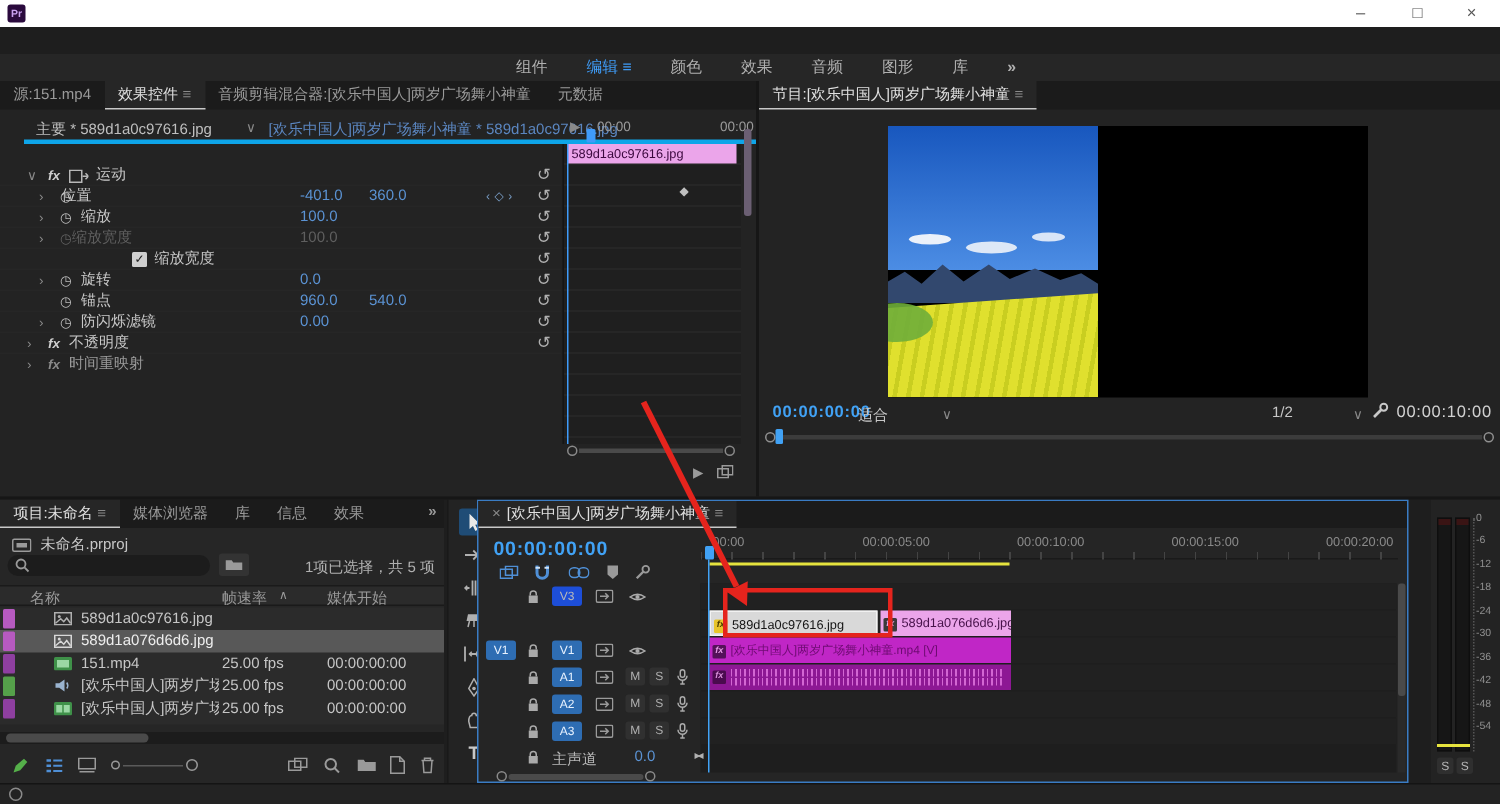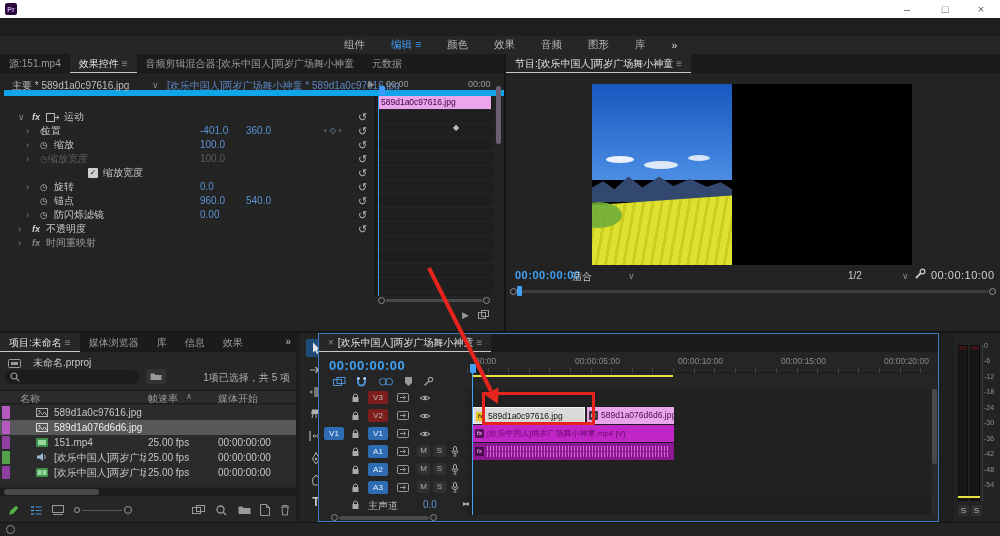--- a/index.html
+++ b/index.html
@@ -31,21 +31,21 @@
   .stopwatch{color:#b8b8b8;font-size:9px}
   .fxi{font-style:italic;font-weight:bold;color:#cfcfcf;font-size:9px}
   .val{position:absolute;top:0;line-height:14px}
   .kf-nav{position:absolute;left:324px;top:0;line-height:14px;color:#7a9fc8;font-size:8px;letter-spacing:3px}
   
   .prow{position:absolute;left:0;width:296px;height:15px;line-height:15px;font-size:10px;color:#c6c6c6}
   .chip{position:absolute;left:2px;top:1px;width:8px;height:13px;border-radius:1px}
   .cell{position:absolute;top:0;line-height:15px;white-space:nowrap;overflow:hidden}
   
   .trackbtn{position:absolute;width:20px;height:13px;border-radius:2px;background:#2e6db3;color:#e8f2ff;font-size:8px;text-align:center;line-height:13px;top:2px}
-  .trackbtn.plain{background:#7f1d1d;color:#b8b8b8}
+  .trackbtn.plain{background:#1d4ed8;color:#b8b8b8}
   .msbox{position:absolute;width:13px;height:12px;background:#303030;border-radius:2px;color:#b0b0b0;font-size:8px;text-align:center;line-height:12px;top:2px}
   .lane{position:absolute;background:#212121}
   .clip{position:absolute;height:17px;font-size:8.5px;line-height:16px;white-space:nowrap;overflow:hidden}
   .fxbadge{display:inline-block;width:9px;height:9px;font-size:6px;font-style:italic;font-weight:bold;text-align:center;line-height:9px;border-radius:1px;margin:0 3px 0 2px;vertical-align:1px}
   .tickrow{background:repeating-linear-gradient(90deg,#444 0 1px,transparent 1px 20.6px)}
   .wave{background:repeating-linear-gradient(90deg,#d367d3 0 1px,rgba(0,0,0,0) 1px 3px)}
   svg{display:block}
   .meter-tick{position:absolute;left:30px;width:16px;font-size:7px;color:#909090;text-align:left}
   .transport{position:absolute;top:306px;width:18px;height:16px;display:flex;align-items:center;justify-content:center;color:#c8c8c8}
 </style>
@@ -74,21 +74,21 @@
   </div>
 
   <div class="panel" style="left:0;top:54px;width:504px;height:277px">
     <div class="ptabs">
       <span class="ptab">源:151.mp4</span>
       <span class="ptab active"><span>效果控件</span><span class="hamb">≡</span></span>
       <span class="ptab">音频剪辑混合器:[欢乐中国人]两岁广场舞小神童</span>
       <span class="ptab">元数据</span>
     </div>
 
-    <div class="abs" style="left:4px;top:19px;width:504px;height:23px;border-bottom:6px solid #0ea5e9">
+    <div class="abs" style="left:16px;top:19px;width:504px;height:23px;border-bottom:3px solid #0ea5e9">
       <span class="abs" style="left:8px;top:6px;color:#bfbfbf">主要 * 589d1a0c97616.jpg</span>
       <span class="abs chev" style="left:148px;top:7px">∨</span>
       <span class="abs" style="left:163px;top:6px;color:#5b86c0">[欢乐中国人]两岁广场舞小神童 * 589d1a0c97616.jpg</span>
       <span class="abs chev" style="left:364px;top:6px">▶</span>
       <span class="abs" style="left:382px;top:6px;color:#9a9a9a;font-size:9px">00:00</span>
       <span class="abs" style="left:464px;top:6px;color:#9a9a9a;font-size:9px">00:00</span>
       <span class="abs" style="left:375px;top:13px;width:6px;height:9px;background:#3f9bfa;border-radius:1px"></span>
     </div>
 
     <div class="abs" style="left:0;top:42px;width:374px;height:200px">
@@ -284,21 +284,21 @@
 
   <div class="panel" style="left:0;top:333px;width:296px;height:189px;background:#262626">
     <div class="ptabs">
       <span class="ptab active"><span>项目:未命名</span><span class="hamb">≡</span></span>
       <span class="ptab">媒体浏览器</span>
       <span class="ptab">库</span>
       <span class="ptab">信息</span>
       <span class="ptab">效果</span>
       <span class="abs" style="right:5px;top:3px;font-weight:bold;color:#9a9a9a">»</span>
     </div>
-    <div class="abs" style="left:8px;top:23px;display:flex;align-items:center;gap:12px">
+    <div class="abs" style="left:8px;top:23px;display:flex;align-items:center;gap:6px">
       <span>
           <svg width="13" height="10">
             <rect x="0.5" y="1.5" width="12" height="8" rx="1" fill="none" stroke="#9a9a9a"></rect>
             <rect x="3" y="4" width="7" height="3" fill="#9a9a9a"></rect>
           </svg>
         </span>
       <span style="color:#c8c8c8">未命名.prproj</span>
     </div>
     <div class="abs" style="left:5px;top:37px;width:135px;height:14px;background:#1c1c1c;border-radius:7px">
       <span class="abs" style="left:5px;top:2px">
@@ -549,41 +549,20 @@
         </span>
       <span class="abs" style="left:96px;top:5px">
           <svg width="12" height="8">
             <path d="M1 4 Q6 0.5 11 4 Q6 7.5 1 4 Z" fill="none" stroke="#aaa"></path>
             <circle cx="6" cy="4" r="1.4" fill="#aaa"></circle>
           </svg>
         </span>
     </div>
     <div class="lane" style="left:148px;top:55px;width:464px;height:17px"></div>
 
-    <div class="abs" style="left:4px;top:73px;width:144px;height:17px">
-      <span class="abs" style="left:28px;top:4px">
-          <svg width="9" height="10">
-            <path d="M2.5 4 V3 a2 2 0 0 1 4 0 V4" fill="none" stroke="#aaa"></path>
-            <rect x="1.5" y="4" width="6" height="5" fill="#aaa"></rect>
-          </svg>
-        </span>
-      <span class="trackbtn plain" style="left:45px">V2</span>
-      <span class="abs" style="left:74px;top:4px">
-          <svg width="12" height="9">
-            <rect x="0.5" y="0.5" width="11" height="8" rx="1" fill="none" stroke="#9a9a9a"></rect>
-            <path d="M3 4.5 h5 M6.5 2.5 l2 2 -2 2" stroke="#9a9a9a" fill="none"></path>
-          </svg>
-        </span>
-      <span class="abs" style="left:96px;top:5px">
-          <svg width="12" height="8">
-            <path d="M1 4 Q6 0.5 11 4 Q6 7.5 1 4 Z" fill="none" stroke="#aaa"></path>
-            <circle cx="6" cy="4" r="1.4" fill="#aaa"></circle>
-          </svg>
-        </span>
-    </div>
     <div class="lane" style="left:148px;top:73px;width:464px;height:17px">
       <div class="clip" style="left:6px;width:112px;background:#d9d9d9;border:1px solid #f2f2f2;color:#141414"><span class="fxbadge" style="background:#e8c52a;color:#4a3a00">fx</span><span>589d1a0c97616.jpg</span></div>
       <div class="clip" style="left:120px;width:87px;background:#eba5ea;color:#47124a"><span class="fxbadge" style="background:#3a3a3a;color:#eba5ea">fx</span><span>589d1a076d6d6.jpg</span></div>
     </div>
 
     <div class="abs" style="left:4px;top:91px;width:144px;height:17px">
       <span class="trackbtn" style="left:1px">V1</span>
       <span class="abs" style="left:28px;top:4px">
           <svg width="9" height="10">
             <path d="M2.5 4 V3 a2 2 0 0 1 4 0 V4" fill="none" stroke="#aaa"></path>

